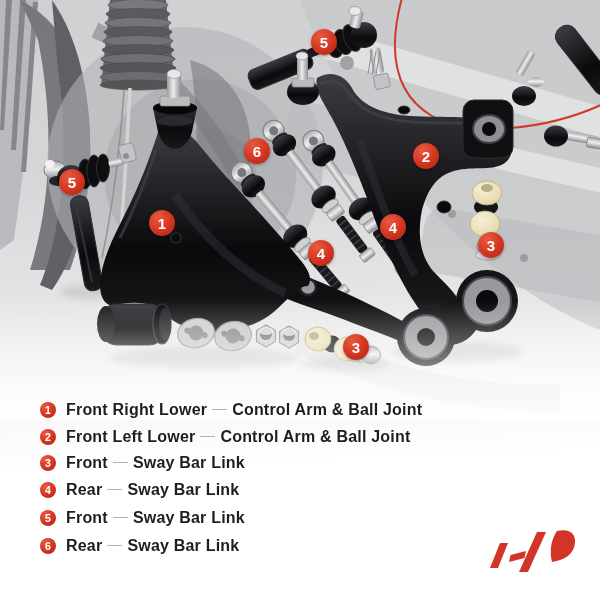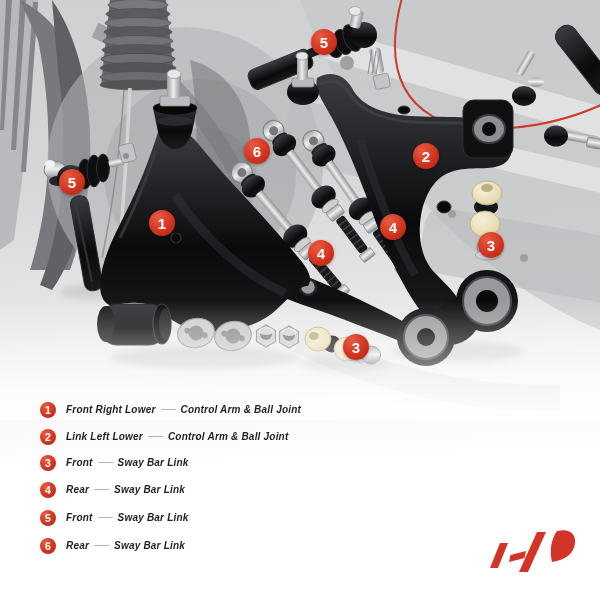--- a/index.html
+++ b/index.html
@@ -19,21 +19,21 @@
     display:flex; align-items:center; justify-content:center;
   }
   .legend { position:absolute; left:40px; top:395px; width:330px; height:170px; }
   .legend-row { position:absolute; left:0; height:17px; display:flex; align-items:center; white-space:nowrap; }
   .badge {
     flex:0 0 auto; width:16px; height:16px; border-radius:50%;
     background:radial-gradient(circle at 35% 28%, #e85a40 0%, #d23420 55%, #b1240f 100%);
     color:#fff; font-size:10.5px; font-weight:bold;
     display:flex; align-items:center; justify-content:center; margin-right:10px;
   }
-  .loc, .part { font-size:10px; font-weight:bold; color:#1e1e20; letter-spacing:.2px;font-style:italic; }
+  .loc, .part { font-size:16px; font-weight:bold; color:#1e1e20; letter-spacing:.2px; }
   .conn { width:15px; height:0; border-top:1.3px solid #b3b4b6; margin:0 5px; }
   .logo { position:absolute; left:486px; top:512px; }
 </style>
 </head>
 <body>
 
 <div class="stage">
 
   <svg class="photo-svg" width="600" height="600" viewBox="0 0 600 600">
     <defs>
@@ -307,21 +307,21 @@
 
   <div class="legend">
     <div class="legend-row" style="top:6px;">
       <span class="badge">1</span>
       <span class="loc">Front Right Lower</span>
       <span class="conn"></span>
       <span class="part">Control Arm &amp; Ball Joint</span>
     </div>
     <div class="legend-row" style="top:33px;">
       <span class="badge">2</span>
-      <span class="loc">Link Left Lower</span>
+      <span class="loc">Front Left Lower</span>
       <span class="conn"></span>
       <span class="part">Control Arm &amp; Ball Joint</span>
     </div>
     <div class="legend-row" style="top:59px;">
       <span class="badge">3</span>
       <span class="loc">Front</span>
       <span class="conn"></span>
       <span class="part">Sway Bar Link</span>
     </div>
     <div class="legend-row" style="top:86px;">

